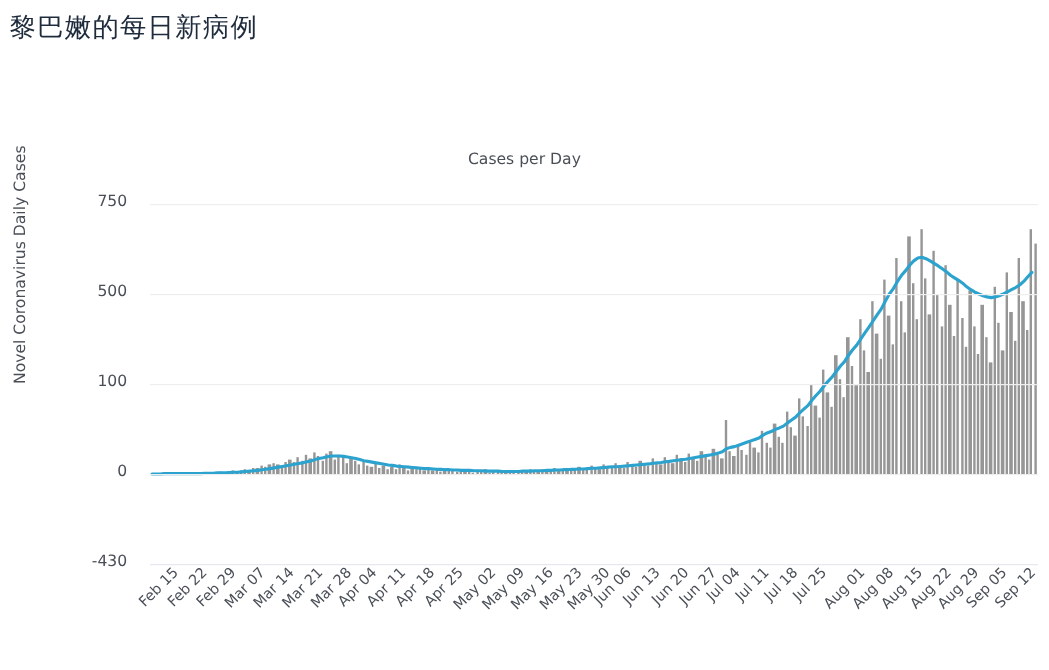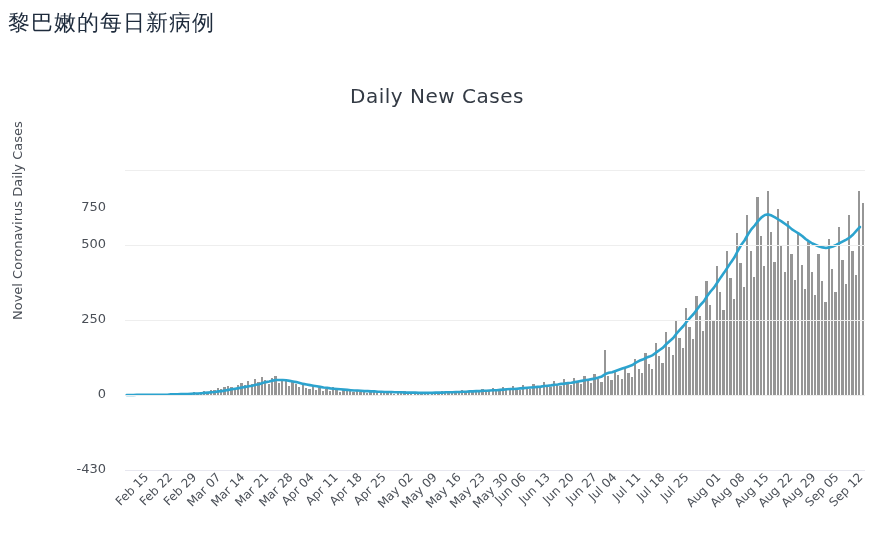--- a/index.html
+++ b/index.html
@@ -65,28 +65,28 @@
     white-space:nowrap;text-align:right;
   }
 </style>
 </head>
 <body>
 
 <div id="page-title">黎巴嫩的每日新病例</div>
 
 <div id="chart-card">
 
-  <div class="chart-title">Daily New Cases</div>
+  <div class="chart-sub1">Cases per Day</div>
 
   <div id="plot-wrap">
     <div id="y-axis-title">Novel Coronavirus Daily Cases</div>
     <div id="y-ticks">
-        <div class="y-tick-label" style="top: -9px; margin-top: 38px;">750</div>
+        <div class="y-tick-label" style="top: -9px;">750</div>
         <div class="y-tick-label" style="top: 66px; text-align: right;">500</div>
-        <div class="y-tick-label" style="top: 141px;">250</div>
+        <div class="y-tick-label" style="top: 141px;">100</div>
         <div class="y-tick-label" style="top: 216px;">0</div>
         <div class="y-tick-label" style="top: 291px;">-430</div>
       </div>
     <div id="plot-area">
       <div id="bars">
           <div class="bar" style="height: 0px; bottom: 75px; left: 0px; width: 2.2945px; background: rgb(150, 150, 150);"></div>
           <div class="bar" style="height: 0px; bottom: 75px; left: 3.3945px; width: 2.2945px; background: rgb(150, 150, 150);"></div>
           <div class="bar" style="height: 0px; bottom: 75px; left: 6.78899px; width: 2.2945px; background: rgb(150, 150, 150);"></div>
           <div class="bar" style="height: 1px; bottom: 75px; left: 10.1835px; width: 2.2945px; background: rgb(150, 150, 150);"></div>
           <div class="bar" style="height: 0px; bottom: 75px; left: 13.578px; width: 2.2945px; background: rgb(150, 150, 150);"></div>

